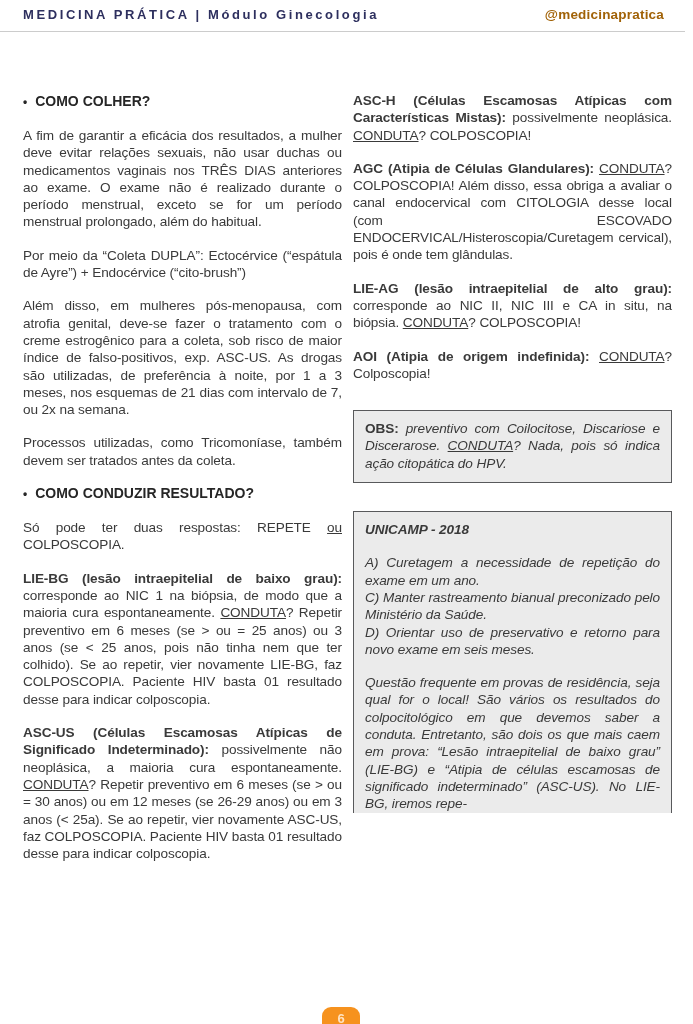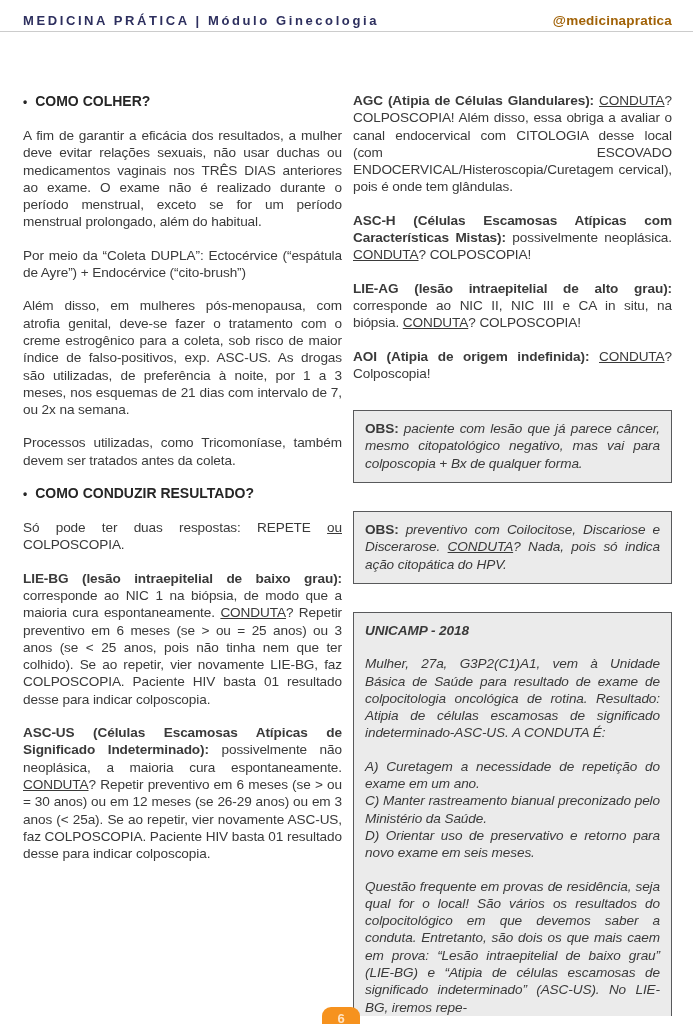--- a/index.html
+++ b/index.html
@@ -1,22 +1,22 @@
 <!DOCTYPE html>
 <html><head>
 <meta charset="utf-8">
 <style>
   html,body{margin:0;padding:0;background:#fff;}
   .page{
     position:relative;width:693px;height:1024px;background:#ffffff;
     overflow:hidden;font-family:"Liberation Sans",sans-serif;color:#3a3a3a;
   }
   .header{
-    position:absolute;top:0;left:0;right:0;height:32px;
-    padding:13px 21px 0 23px;box-sizing:border-box;
+    position:absolute;top:0;left:0;right:8px;height:32px;
+    padding:7px 21px 0 23px;box-sizing:border-box;
     display:flex;justify-content:space-between;align-items:flex-start;
     border-bottom:1px solid #cccccc;
   }
   .brand{
     color:#2d2f5e;font-weight:bold;font-size:13px;letter-spacing:2.6px;
     white-space:nowrap;
   }
   .handle{
     color:#a16207;font-weight:bold;font-size:13.5px;letter-spacing:.2px;
     white-space:nowrap;
@@ -76,33 +76,29 @@
         <p class="para"><span>Processos utilizadas, como Tricomoníase, também devem ser tratados antes da coleta.</span></p>
         <div class="heading">
           <span class="bullet">•</span>
           <span>COMO CONDUZIR RESULTADO?</span>
         </div>
         <p class="para"><span>Só pode ter duas respostas: REPETE </span><span class="u">ou</span><span> COLPOSCOPIA.</span></p>
         <p class="para"><span class="b">LIE-BG (lesão intraepitelial de baixo grau):</span><span> corresponde ao NIC 1 na biópsia, de modo que a maioria cura espontaneamente. </span><span class="u">CONDUTA</span><span>? Repetir preventivo em 6 meses (se &gt; ou = 25 anos) ou 3 anos (se &lt; 25 anos, pois não tinha nem que ter colhido). Se ao repetir, vier novamente LIE-BG, faz COLPOSCOPIA. Paciente HIV basta 01 resultado desse para indicar colposcopia.</span></p>
         <p class="para"><span class="b">ASC-US (Células Escamosas Atípicas de Significado Indeterminado):</span><span> possivelmente não neoplásica, a maioria cura espontaneamente. </span><span class="u">CONDUTA</span><span>? Repetir preventivo em 6 meses (se &gt; ou = 30 anos) ou em 12 meses (se 26-29 anos) ou em 3 anos (&lt; 25a). Se ao repetir, vier novamente ASC-US, faz COLPOSCOPIA. Paciente HIV basta 01 resultado desse para indicar colposcopia.</span></p>
       </div>
     <div class="col" id="col-right">
+        <p class="para"><span class="b">ASC-H (Células Escamosas Atípicas com Características Mistas):</span><span> possivelmente neoplásica. </span><span class="u">CONDUTA</span><span>? COLPOSCOPIA!</span></p>
         <p class="para"><span class="b">AGC (Atipia de Células Glandulares):</span><span> </span><span class="u">CONDUTA</span><span>? COLPOSCOPIA! Além disso, essa obriga a avaliar o canal endocervical com CITOLOGIA desse local (com ESCOVADO ENDOCERVICAL/Histeroscopia/Curetagem cervical), pois é onde tem glândulas.</span></p>
-        <p class="para"><span class="b">ASC-H (Células Escamosas Atípicas com Características Mistas):</span><span> possivelmente neoplásica. </span><span class="u">CONDUTA</span><span>? COLPOSCOPIA!</span></p>
         <p class="para"><span class="b">LIE-AG (lesão intraepitelial de alto grau):</span><span> corresponde ao NIC II, NIC III e CA in situ, na biópsia. </span><span class="u">CONDUTA</span><span>? COLPOSCOPIA!</span></p>
         <p class="para"><span class="b">AOI (Atipia de origem indefinida):</span><span> </span><span class="u">CONDUTA</span><span>? Colposcopia!</span></p>
-        <div class="box">
-          <p class="para"><span class="b">OBS:</span><span class="i"> paciente com lesão que já parece câncer, mesmo citopatológico negativo, mas vai para colposcopia + Bx de qualquer forma.</span></p>
-        </div>
         <div class="box">
           <p class="para"><span class="b">OBS:</span><span class="i"> preventivo com Coilocitose, Discariose e Discerarose. </span><span class="i u">CONDUTA</span><span class="i">? Nada, pois só indica ação citopática do HPV.</span></p>
         </div>
         <div class="box clipped">
           <p class="para"><span class="b i">UNICAMP - 2018</span></p>
-          <p class="para"><span class="i">Mulher, 27a, G3P2(C1)A1, vem à Unidade Básica de Saúde para resultado de exame de colpocitologia oncológica de rotina. Resultado: Atipia de células escamosas de significado indeterminado-ASC-US. A CONDUTA É:</span></p>
           <p class="para tight"><span class="i">A) Curetagem a necessidade de repetição do exame em um ano.</span></p>
           <p class="para tight"><span class="i">C) Manter rastreamento bianual preconizado pelo Ministério da Saúde.</span></p>
           <p class="para"><span class="i">D) Orientar uso de preservativo e retorno para novo exame em seis meses.</span></p>
           <p class="para"><span class="i">Questão frequente em provas de residência, seja qual for o local! São vários os resultados do colpocitológico em que devemos saber a conduta. Entretanto, são dois os que mais caem em prova: “Lesão intraepitelial de baixo grau” (LIE-BG) e “Atipia de células escamosas de significado indeterminado” (ASC-US). No LIE-BG, iremos repe-</span></p>
         </div>
       </div>
   </div>
 
   <div class="page-badge">
     <span>6</span>

